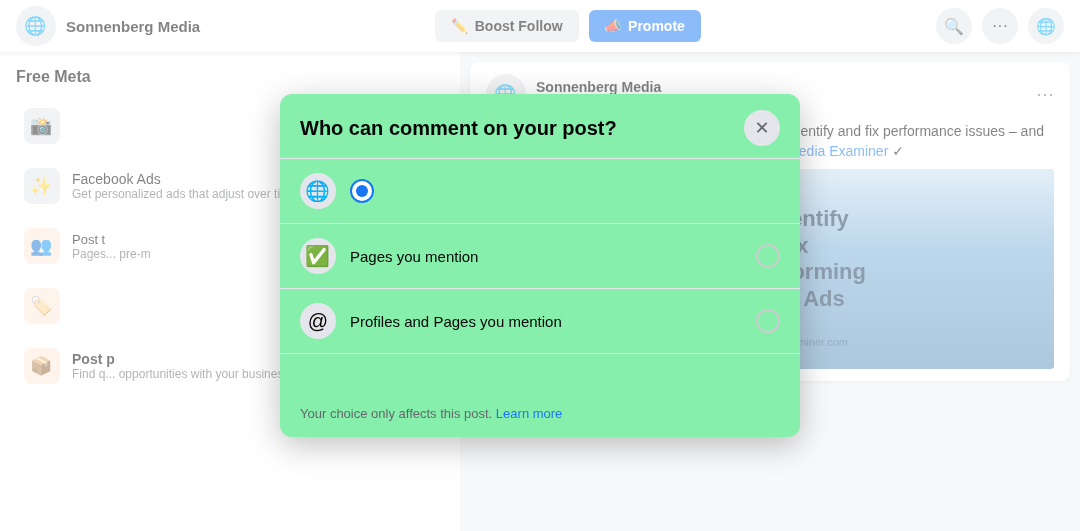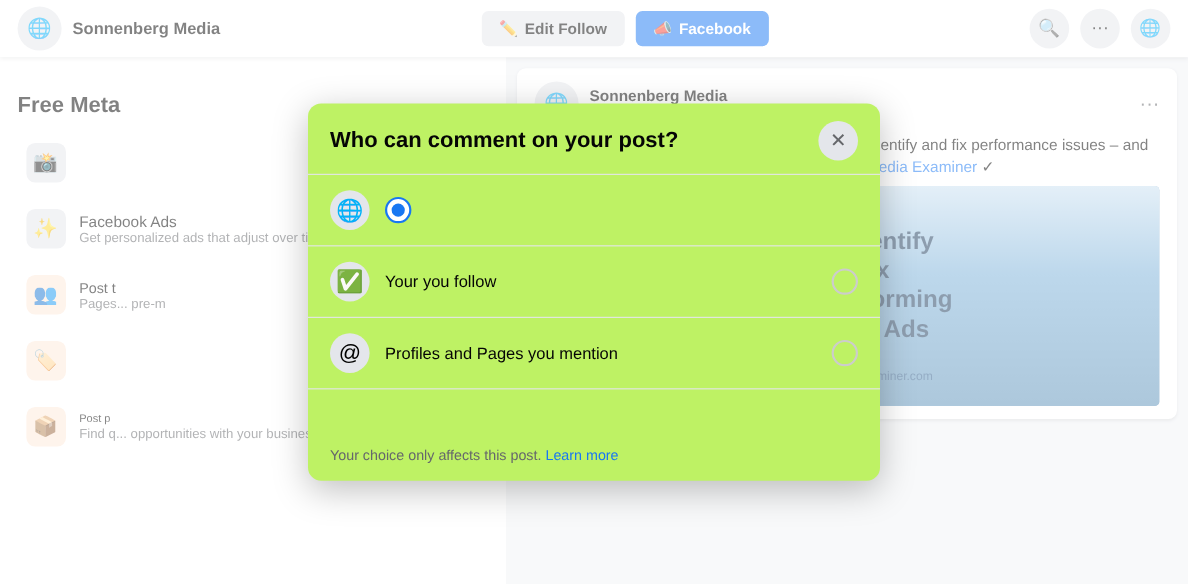--- a/index.html
+++ b/index.html
@@ -108,25 +108,25 @@
       font-size: 18px;
       color: #65676b;
       flex-shrink: 0;
     }
     .sidebar-arrow {
       margin-left: auto;
       color: #65676b;
       font-size: 14px;
     }
     .section-title {
-      font-size: 20px;
+      font-size: 16px;
       font-weight: 700;
       color: #050505;
       margin-bottom: 12px;
-      margin-top: 17px;
+      margin-top: 0;
     }
 
     
     .right-content {
       position: absolute;
       top: 52px;
       left: 460px;
       right: 0;
       height: calc(531px - 52px);
       background: #f0f2f5;
@@ -184,21 +184,21 @@
       top: 0; left: 0; right: 0; bottom: 0;
       background: rgba(255,255,255,0.5);
       z-index: 10;
       display: flex;
       align-items: center;
       justify-content: center;
     }
 
     
     .modal {
-      background: #bef264;
+      background: #86efac;
       border-radius: 12px;
       width: 520px;
       box-shadow: 0 8px 32px rgba(0,0,0,0.25);
       overflow: hidden;
       position: relative;
       z-index: 20;
     }
     .modal-header {
       padding: 16px 20px 12px;
       border-bottom: 1px solid #e4e6eb;
@@ -296,25 +296,25 @@
 <body>
 
 <div class="top-nav">
   <div class="nav-logo">
     <div class="nav-logo-circle">🌐</div>
     <span>Sonnenberg Media</span>
   </div>
   <div class="nav-center">
     <button class="nav-btn btn-edit">
       <span>✏️</span>
-      <span>Edit Follow</span>
+      <span>Boost Follow</span>
     </button>
     <button class="nav-btn btn-promote">
       <span>📣</span>
-      <span>Facebook</span>
+      <span>Promote</span>
     </button>
   </div>
   <div class="nav-right">
     <button class="nav-icon-btn">
       <span>🔍</span>
     </button>
     <button class="nav-icon-btn">
       <span>···</span>
     </button>
     <button class="nav-icon-btn">
@@ -343,21 +343,21 @@
       <div style="font-size:13px;font-weight:500;color:#050505">Post t</div>
       <div style="font-size:12px;color:#65676b">Pages... pre-m</div>
     </div>
   </div>
   <div class="sidebar-item">
     <div class="sidebar-icon" style="background:#fde8d8">🏷️</div>
   </div>
   <div class="sidebar-item">
     <div class="sidebar-icon" style="background:#fde8d8">📦</div>
     <div>
-      <div style="font-size:10px;font-weight:400;color:#050505">Post p</div>
+      <div style="font-size:14px;font-weight:700;color:#050505">Post p</div>
       <div style="font-size:12px;color:#65676b">Find q... opportunities with your business on Facebook.</div>
     </div>
   </div>
 </div>
 
 <div class="right-content">
   <div class="post-card">
     <div class="post-header">
       <div class="post-avatar">🌐</div>
       <div class="post-meta">
@@ -403,21 +403,21 @@
 
       <div class="option-row">
         <div class="option-icon">🌐</div>
         <div class="radio-circle selected">
           <div class="radio-inner"></div>
         </div>
       </div>
 
       <div class="option-row">
         <div class="option-icon">✅</div>
-        <span class="option-label">Your you follow</span>
+        <span class="option-label">Pages you mention</span>
         <div class="radio-circle"></div>
       </div>
 
       <div class="option-row">
         <div class="option-icon">@</div>
         <span class="option-label">Profiles and Pages you mention</span>
         <div class="radio-circle"></div>
       </div>
     </div>
     <div class="modal-footer">

